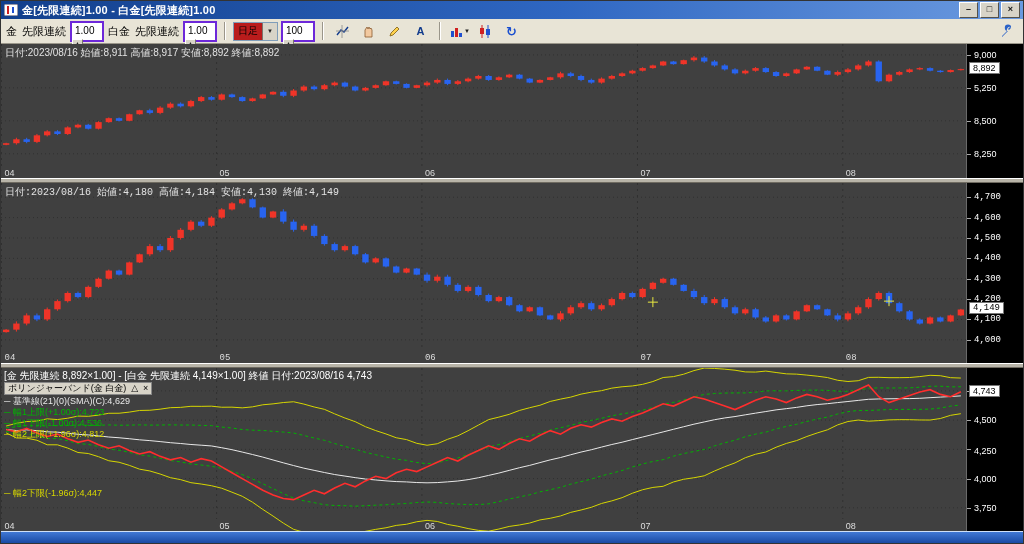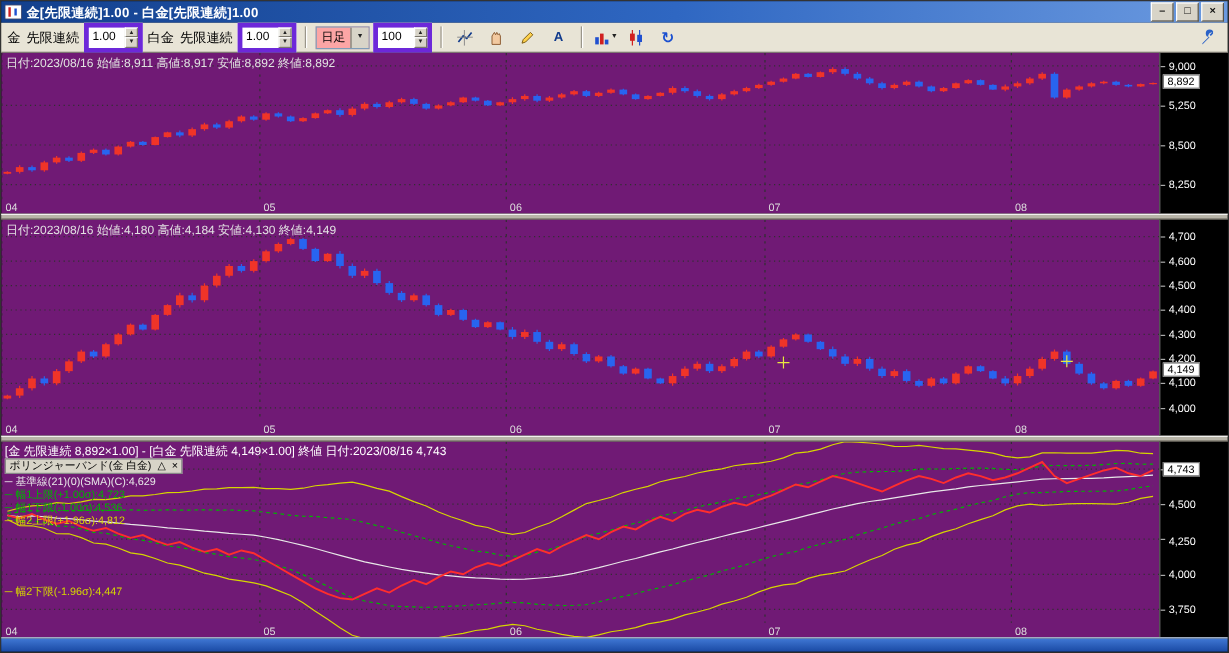--- a/index.html
+++ b/index.html
@@ -10,41 +10,41 @@
     display:flex;align-items:center;padding:0 3px;color:#fff;font-size:11px;font-weight:bold;}
   .app-icon{width:15px;height:13px;margin-right:3px;display:flex;align-items:center;}
   .title{flex:1;white-space:nowrap;overflow:hidden;letter-spacing:0.2px;}
   .winbtns{display:flex;gap:2px;}
   .wbtn{width:17px;height:14px;background:#d8d4c8;border:1px solid;border-color:#fff #55524a #55524a #fff;
     font-size:9px;line-height:12px;text-align:center;color:#111;font-weight:bold;cursor:default;}
   
   .toolbar{flex:0 0 24px;height:24px;background:#e8e4d6;border-bottom:1px solid #9a968a;display:flex;
     align-items:center;padding:0 4px;gap:3px;font-size:11px;color:#000;}
   .tlabel{margin:0 1px;white-space:nowrap;}
-  .spin{display:flex;align-items:stretch;border:4px solid #6d28d9;background:#fff;height:17px;}
+  .spin{display:flex;align-items:stretch;border:2px solid #6d28d9;background:#fff;height:17px;flex-direction:column;}
   .spinval{padding:0 3px;font-size:10px;line-height:16px;min-width:24px;}
   .spinarrows{display:flex;flex-direction:column;width:11px;}
   .spinarrows span{flex:1;background:#d8d4c8;border:1px solid #fff;border-right-color:#7a766c;
     border-bottom-color:#7a766c;font-size:5px;line-height:6px;text-align:center;color:#222;}
   .sep{width:0;height:18px;border-left:1px solid #9a968a;border-right:1px solid #fff;margin:0 4px;}
-  .combo{display:flex;align-items:center;border:1px solid #7f9db9;background:#fca5a5;height:17px;
+  .combo{display:flex;align-items:center;border:1px solid #7f9db9;background:#b91c1c;height:17px;
     padding-left:4px;font-size:10px;}
   .combo .caret{width:14px;align-self:stretch;background:#d8d4c8;margin-left:4px;font-size:6px;
     display:flex;align-items:center;justify-content:center;border-left:1px solid #7a766c;color:#222;}
   .tbtn{width:21px;height:20px;display:flex;align-items:center;justify-content:center;
     background:#e8e4d6;border:1px solid transparent;}
   .refresh-glyph{color:#1a4fd0;font-size:13px;font-weight:bold;line-height:13px;}
   .fill{flex:1;}
   
   .charts{flex:1;display:flex;flex-direction:column;background:#000;}
   .panel{display:flex;position:relative;overflow:hidden;}
   .panel1{flex:0 0 134px;}
-  .panel2{flex:0 0 180px;}
+  .panel2{flex:0 0 180px;font-family:Liberation Mono, monospace;}
   .panel3{flex:1;}
-  .plot{flex:1;position:relative;background:#701a75;overflow:hidden;}
+  .plot{flex:1;position:relative;background:#404040;overflow:hidden;}
   .yaxis{flex:0 0 56px;position:relative;background:#000;border-left:1px solid #6a6a6a;
     color:#fff;font-size:9px;overflow:hidden;}
   .ytick{position:absolute;left:7px;white-space:nowrap;}
   .ytickmark{position:absolute;left:0;width:4px;height:1px;background:#aaa;}
   .lastbox{position:absolute;left:2px;background:#fff;color:#000;font-size:9px;padding:0 3px;
     border:1px solid #777;z-index:3;white-space:nowrap;}
   .info{position:absolute;top:2px;left:4px;font-size:10px;color:#e2e2e2;z-index:2;white-space:nowrap;}
   .xlabels{position:absolute;left:0;bottom:0;width:100%;height:12px;z-index:2;}
   .xlab{position:absolute;bottom:0;font-size:9px;color:#ddd;}
   .splitter{flex:0 0 3px;background:#b8b4a8;border-top:1px solid #fff;border-bottom:1px solid #6e6a60;

